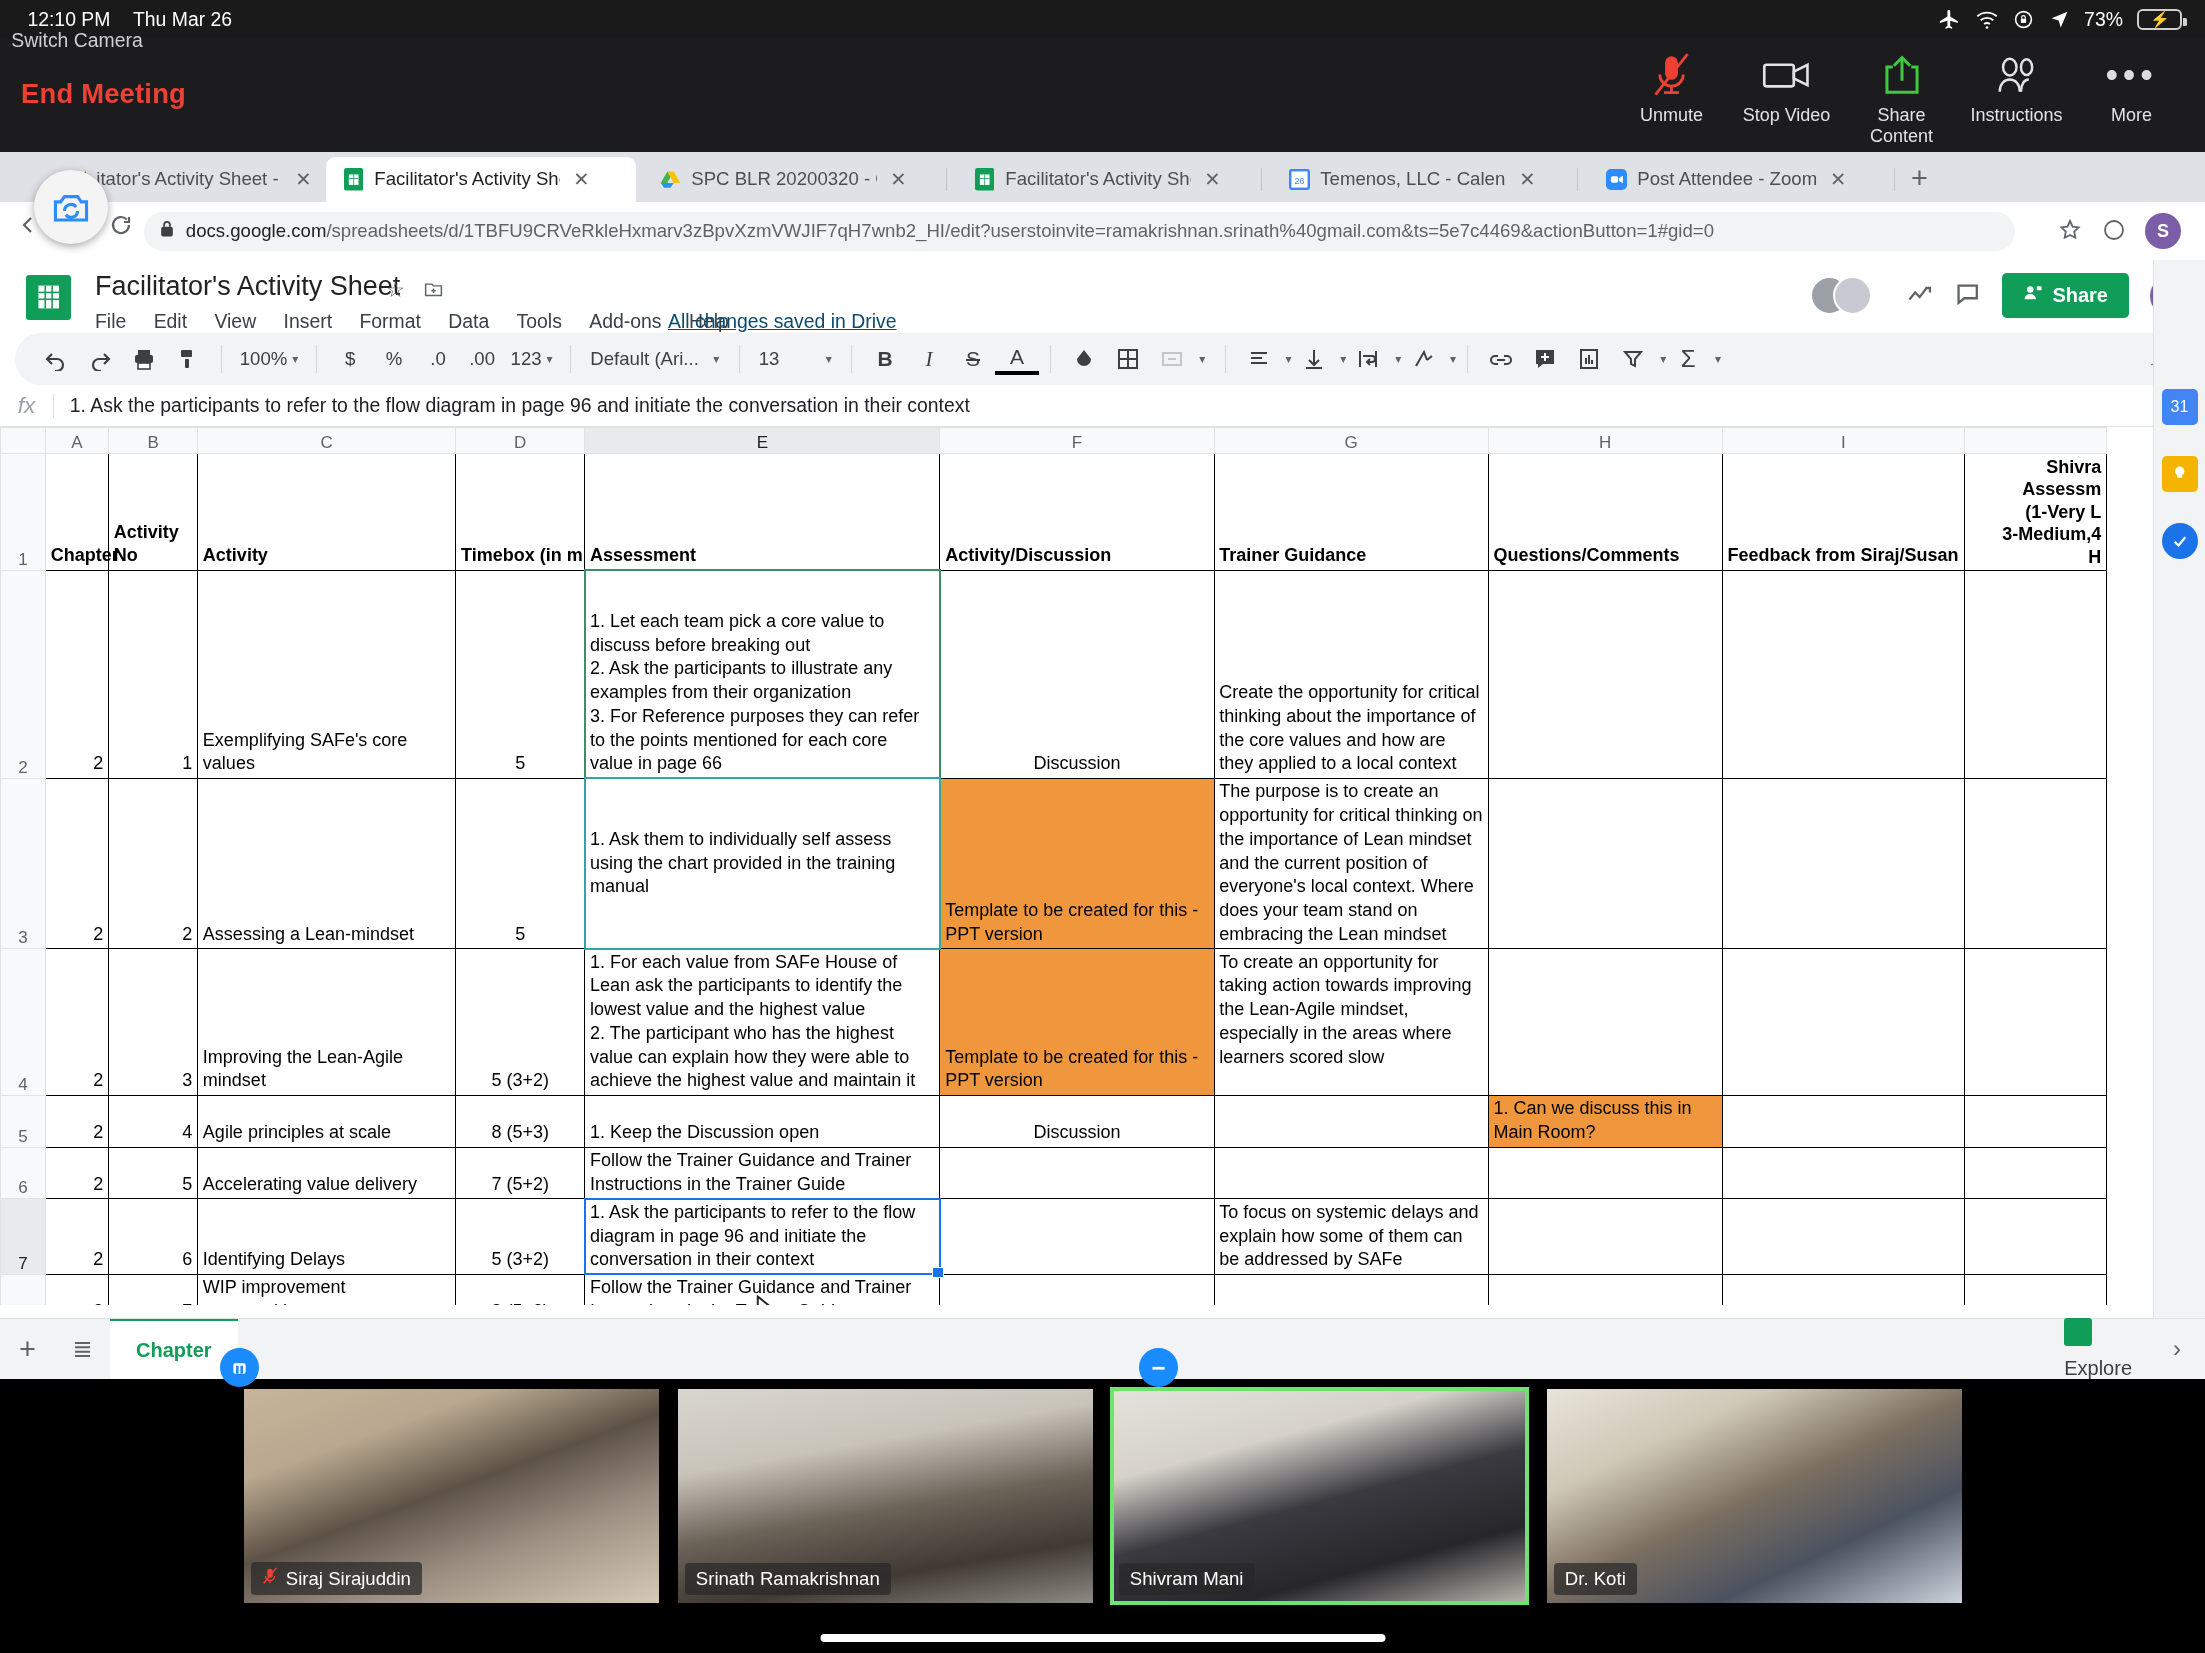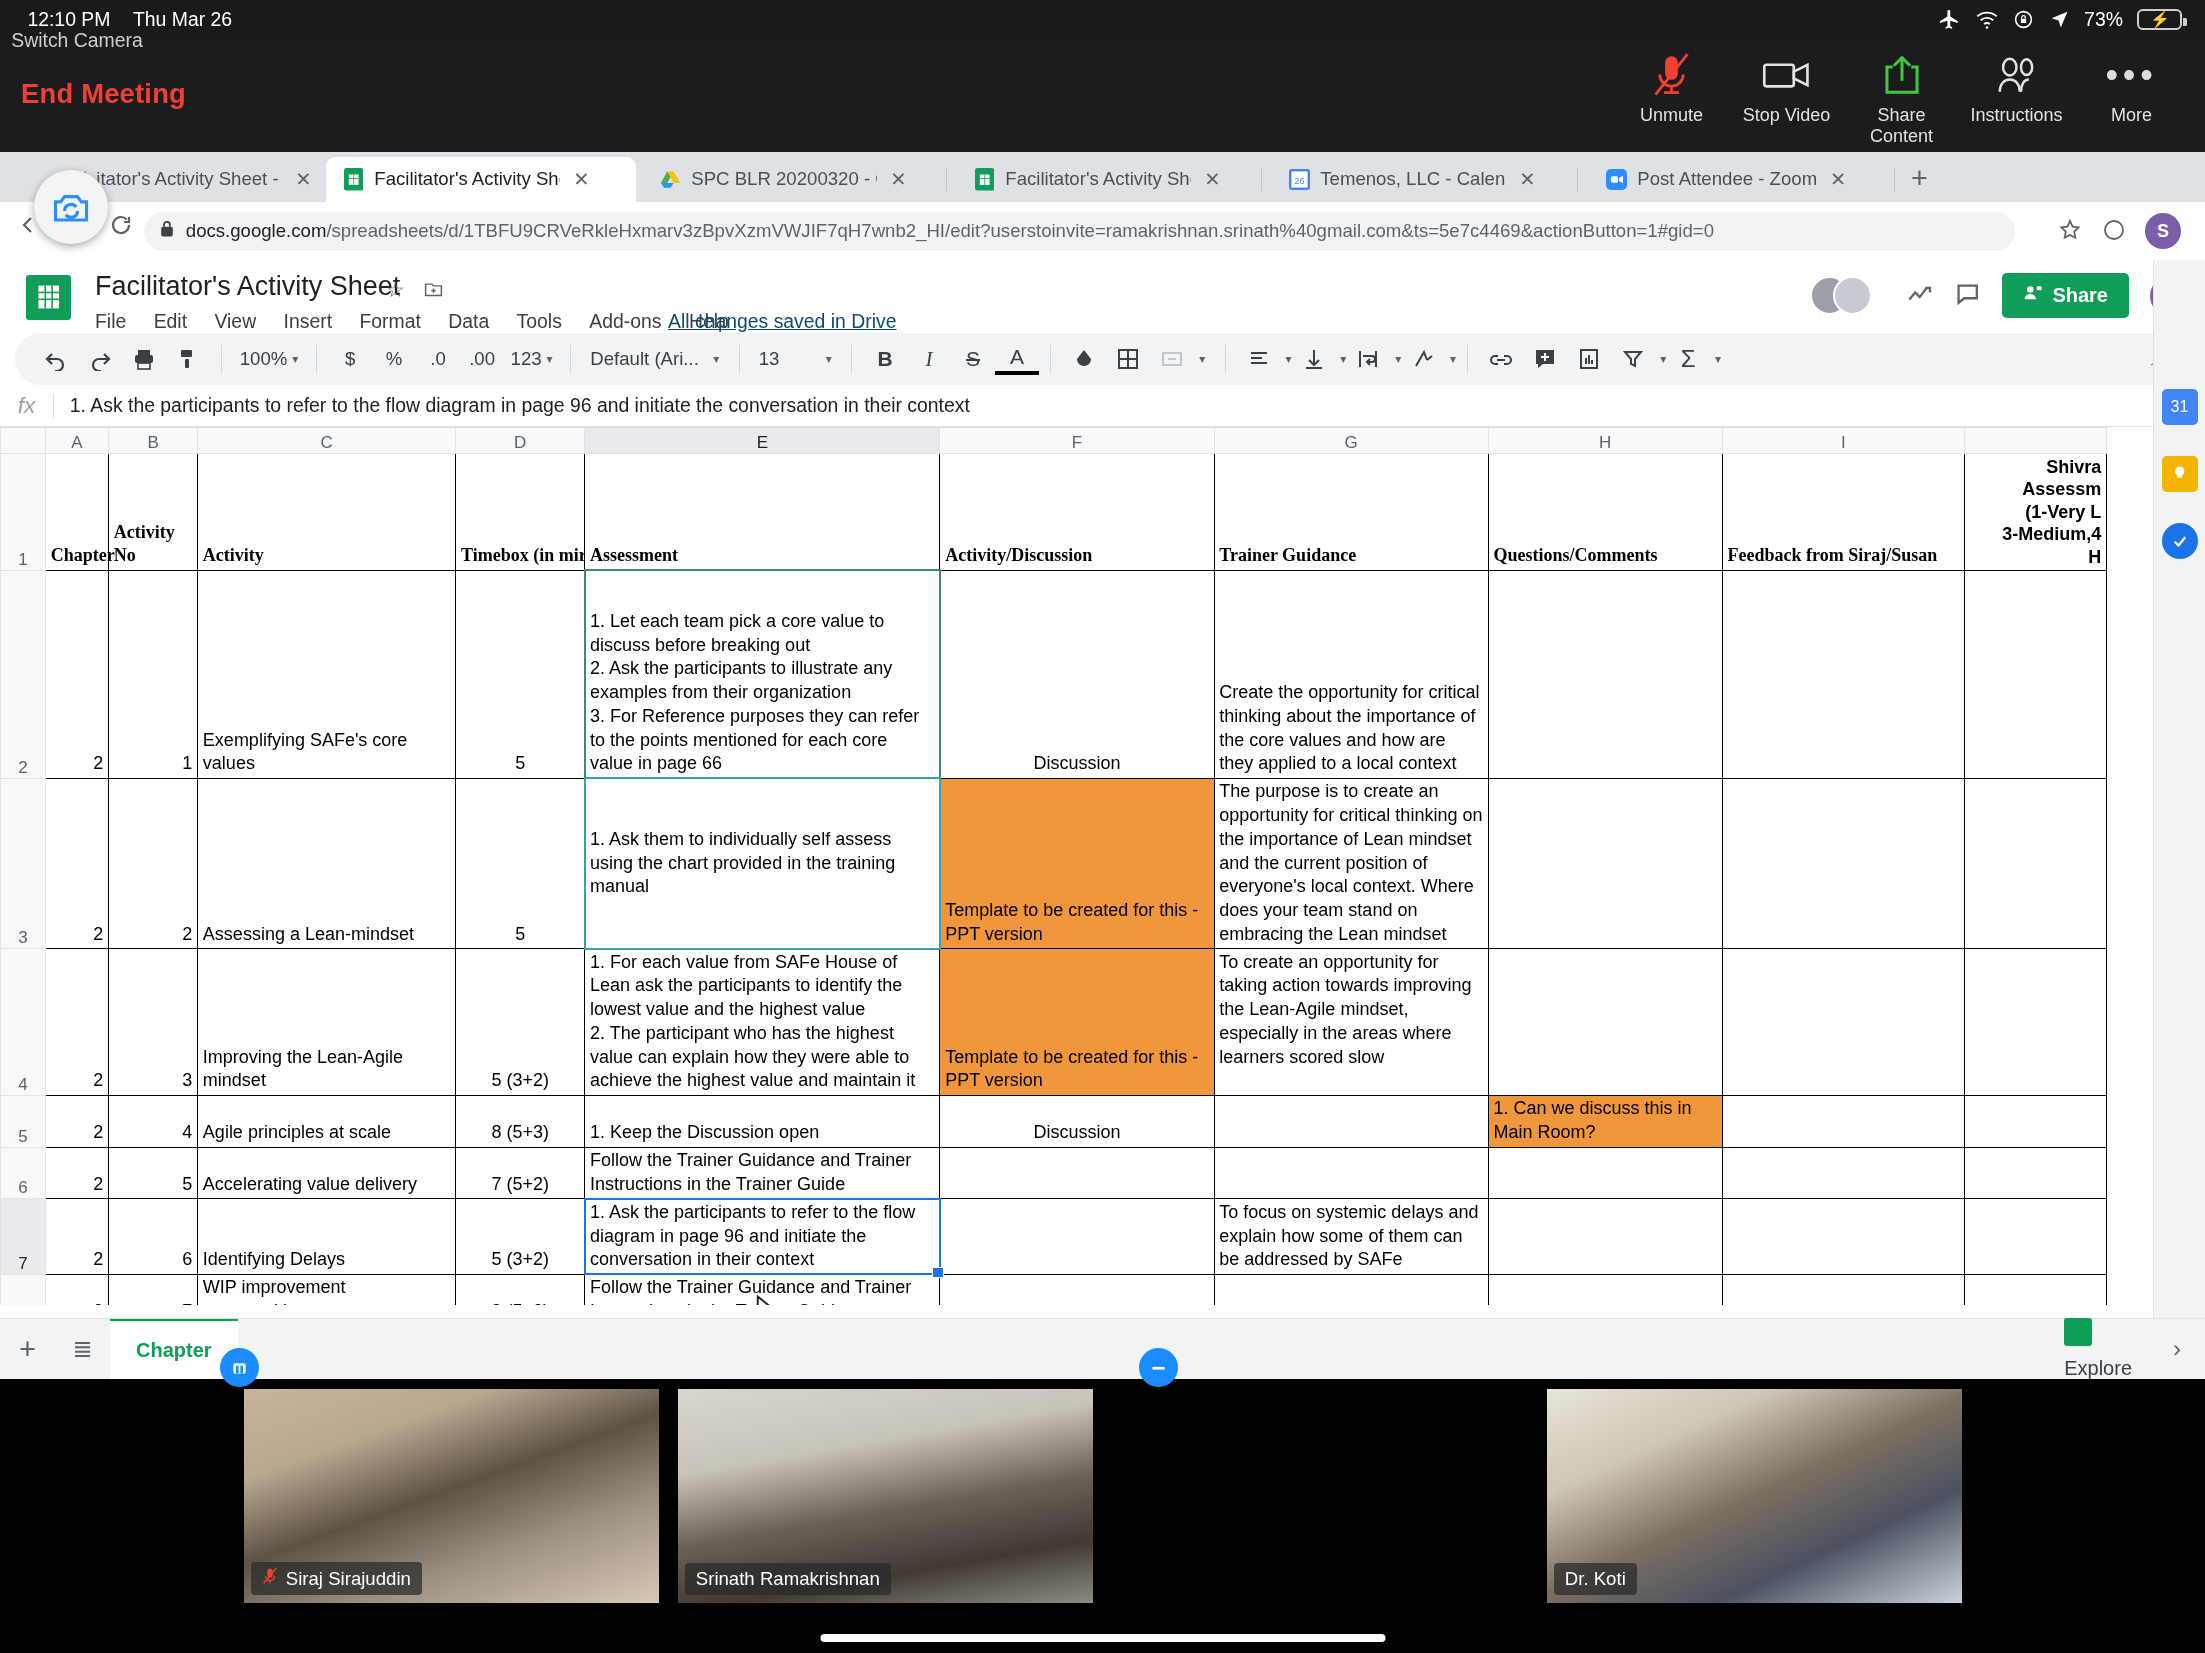--- a/index.html
+++ b/index.html
@@ -130,21 +130,21 @@
   td.cell.num { text-align:right; }
   td.cell.ctr { text-align:center; }
   td.cell.orange { background:#f0963c; }
   td.cell.sel-green { outline:2.4px solid #3a8f65; outline-offset:-1.6px; }
   td.cell.sel-teal { outline:2.4px solid #33a3a3; outline-offset:-1.6px;margin-left:36px; }
   td.cell.sel-blue { outline:2.4px solid #1a73e8; outline-offset:-1.6px; position:relative; }
   td.cell.sel-blue::after {
     content:""; position:absolute; right:-4.8px; bottom:-4.8px; width:9.7px; height:9.7px;
     background:#1a73e8; border:1.6px solid #fff;
   }
-  .hdr-cell { font-weight:bold; font-size:18.6px;font-family:Liberation Serif, serif; }
+  .hdr-cell { font-weight:bold; font-size:18.6px; }
   .hdr-right { text-align:right; font-weight:bold; font-size:18.6px; }
 
   
   .sheet-bottom {
     position:absolute; bottom:0; left:0; width:2205px; height:61px;
     background:#f1f3f4; display:flex; align-items:center; border-top:0.8px solid #e0e0e0;
   }
   .sb-plus { width:55px; text-align:center; font-size:29px; color:#5f6368; }
   .sb-menu { width:55px; text-align:center; font-size:24px; color:#5f6368; }
   .sheet-tab { background:#fff; height:61px; display:flex; align-items:center; padding:0 26px;
@@ -825,20 +825,26 @@
       </div>
     </div>
 
     <div class="tile" style="left:678px;">
       <div class="vidbg" style="background:linear-gradient(170deg,#d9d6cf 0%,#c9c4ba 30%,#6b6258 55%,#403a33 78%,#8e8a84 100%);"></div>
       <div class="name">
         <span>Srinath Ramakrishnan</span>
       </div>
     </div>
 
+    <div class="tile active" style="left:1112px;">
+      <div class="vidbg" style="background:linear-gradient(165deg,#e4e2dd 0%,#d6d2cb 28%,#3a3a40 52%,#26262b 76%,#b9b5ad 100%);"></div>
+      <div class="name">
+        <span>Shivram Mani</span>
+      </div>
+    </div>
 
     <div class="tile" style="left:1547px;">
       <div class="vidbg" style="background:linear-gradient(155deg,#e8e4da 0%,#cfc7b6 26%,#7b6f60 50%,#4b5260 72%,#cdd3dc 100%);"></div>
       <div class="name">
         <span>Dr. Koti</span>
       </div>
     </div>
 
     <div class="home-indicator"></div>
   </div>

